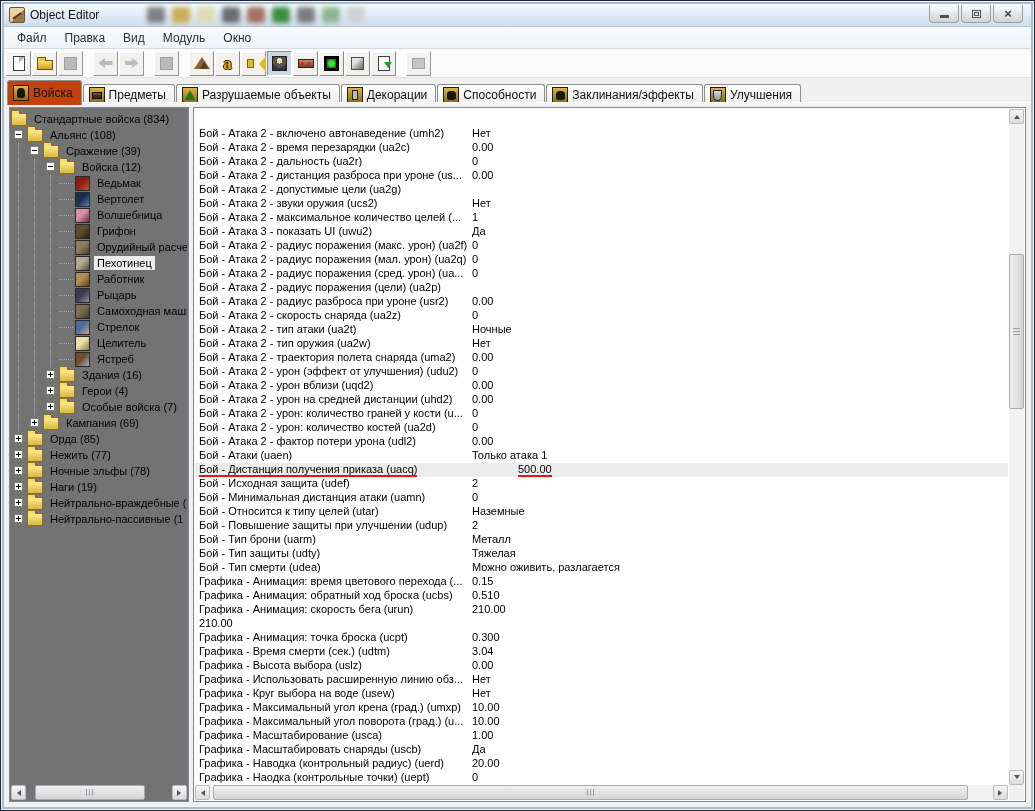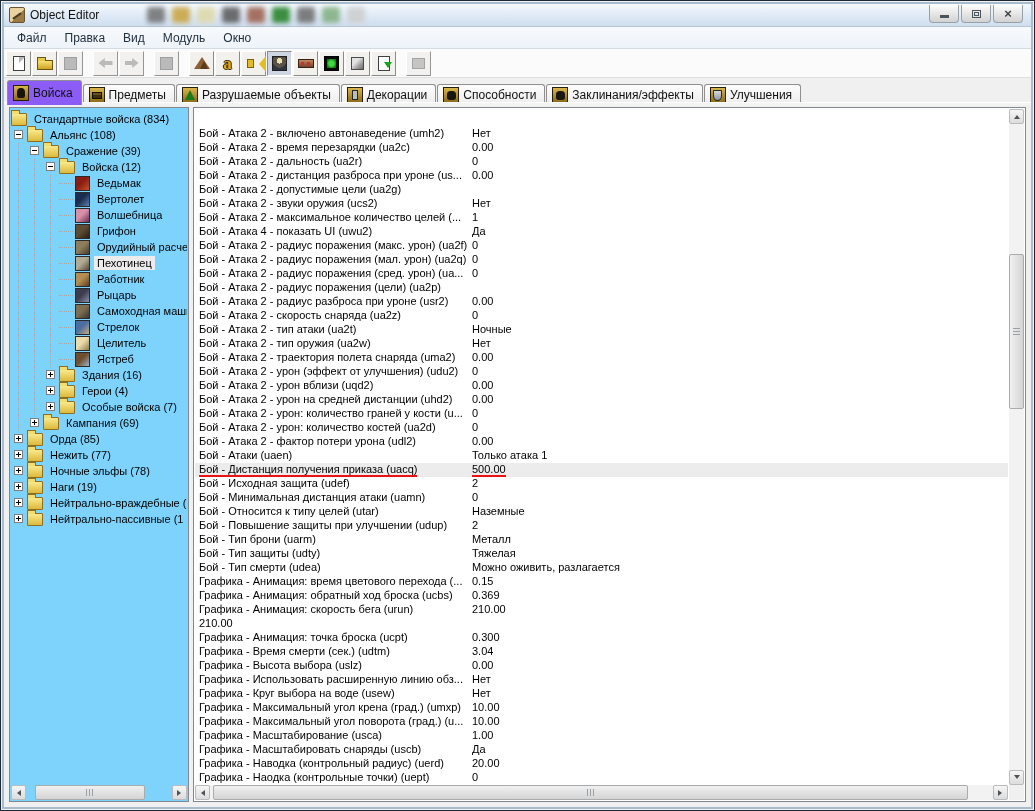--- a/index.html
+++ b/index.html
@@ -51,32 +51,32 @@
   .icon-ai-face::after{ content:""; width:9px; height:9px; background:radial-gradient(#3ddb3d 0 40%, #127a12 75%); }
   .icon-cube{ width:13px; height:13px; border:1px solid #4a4a4a; background:linear-gradient(135deg,#e2e2e2 0 35%, #9a9a9a 70%, #6e6e6e); }
   .icon-import-doc{ width:12px; height:15px; background:#fff; border:1px solid #404040; position:relative; }
   .icon-import-doc::after{ content:""; position:absolute; right:-3px; bottom:-2px; border:4px solid transparent; border-top:6px solid #1fa01f; }
   .icon-disabled-sq{ width:13px; height:11px; background:#c0c0c0; border:1px solid #9a9a9a; }
 
   
   .tabbar { height:27px; background:#f0f0f0; position:relative; padding:3px 0 0 3px; display:flex; align-items:flex-end; }
   .tabbar::after { content:""; position:absolute; left:0; right:0; bottom:0; height:2px; background:#f4f4f4; border-top:1px solid #fff; }
   .tab { height:21px; display:flex; align-items:center; gap:4px; padding:0 8px 0 5px; font-size:12px; color:#111; background:linear-gradient(#fdfdfd,#ececec); border:1px solid #8f8f8f; border-bottom:none; border-radius:3px 3px 0 0; margin-right:1px; }
-  .tab.active { height:25px; background:#8b5cf6; position:relative; z-index:3; font-weight:normal; }
+  .tab.active { height:25px; background:#c2410c; position:relative; z-index:3; font-weight:normal; }
   .tabicon { width:16px; height:16px; background:linear-gradient(#d9b54a,#8d6d16); border:1px solid #26200a; display:flex; align-items:center; justify-content:center; position:relative; flex:0 0 auto; }
   .tg-helmet{ width:8px; height:10px; background:#17140c; border-radius:45% 45% 25% 25%; }
   .tg-chest{ width:10px; height:7px; background:#3c2c10; border:1px solid #120d02; box-shadow:inset 0 2px 0 #6a5220; }
   .tg-tree{ width:0; height:0; border-left:5px solid transparent; border-right:5px solid transparent; border-bottom:10px solid #1c7a1c; }
   .tg-tower{ width:6px; height:10px; background:#b9bcc0; border:1px solid #23262a; }
   .tg-fist{ width:9px; height:9px; background:#191710; border-radius:40% 40% 30% 30%; }
   .tg-shield{ width:9px; height:11px; background:linear-gradient(#d6dade,#8f969e); border:1px solid #202830; border-radius:1px 1px 50% 50%; }
 
   
   .content { position:absolute; top:101px; bottom:3px; left:3px; right:3px; background:#f0f0f0; }
-  .tree-panel { position:absolute; left:2px; top:2px; width:180px; bottom:2px; background:#7dd3fc; border:1px solid #828790; }
+  .tree-panel { position:absolute; left:2px; top:2px; width:180px; bottom:2px; background:#737373; border:1px solid #828790; }
   .table-panel { position:absolute; left:186px; top:2px; right:2px; bottom:2px; background:#fff; border:1px solid #828790; }
 
   
   .tree-scroll { position:absolute; inset:1px 1px 16px 1px; overflow:hidden; padding-top:2px; }
   .tree-row { height:16px; display:flex; align-items:center; white-space:nowrap; font-size:11px; color:#000; position:relative; }
   .guide { width:16px; height:16px; flex:0 0 auto; position:relative; }
   .guide::after{ content:""; position:absolute; left:7px; top:0; bottom:0; border-left:1px dotted #a8a8a8; }
   .expander { width:16px; height:16px; flex:0 0 auto; position:relative; }
   .expander .box{ position:absolute; left:3px; top:3px; width:9px; height:9px; border:1px solid #7f7f7f; background:#fff; }
   .expander .box::before{ content:""; position:absolute; left:1px; top:3px; width:5px; height:1px; background:#000; }
@@ -89,21 +89,21 @@
   .tree-label { padding:1px 3px; }
   .tree-row.selected .tree-label { background:#ececec; }
   .tree-hscroll { position:absolute; left:1px; right:1px; bottom:1px; height:15px; }
 
   
   .tbl-header { position:absolute; left:1px; top:1px; right:17px; height:18px; background:linear-gradient(#ffffff,#f2f3f5 60%,#ecedef); border-bottom:1px solid #cfd3d8; display:flex; font-size:11px; color:#1a1a1a; }
   .tbl-h-name { width:273px; padding:2px 4px; border-right:1px solid #d8dbdf; }
   .tbl-h-value { flex:1; padding:2px 4px; }
   .tbl-rows { position:absolute; left:1px; top:19px; right:17px; bottom:16px; overflow:hidden; }
   .tbl-row { height:14px; display:flex; font-size:11px; line-height:13px; color:#000; white-space:nowrap; }
-  .tbl-row.hl { background:#ececec; }
+  .tbl-row.hl { background:#ececec;gap:46px; }
   .cell-name { width:273px; padding:0 4px; overflow:hidden; flex:0 0 auto; }
   .cell-value { flex:1; padding:0 4px; overflow:hidden; }
   .redline { border-bottom:2px solid #ee1111; padding-bottom:0px; }
 
   
   .sb-btn { position:absolute; width:15px; height:15px; background:linear-gradient(#f6f6f6,#dcdcdc); border:1px solid #b9bcbe; border-radius:2px; display:flex; align-items:center; justify-content:center; }
   .arr { width:0; height:0; border:3px solid transparent; }
   .arr-up{ border-bottom:4px solid #4e5256; margin-top:-2px;}
   .arr-down{ border-top:4px solid #4e5256; margin-bottom:-2px;}
   .arr-left{ border-right:4px solid #4e5256; margin-left:-2px;}
@@ -503,21 +503,21 @@
             </div>
             <div class="tbl-row">
               <div class="cell-name">Бой - Атака 2 - звуки оружия (ucs2)</div>
               <div class="cell-value">Нет</div>
             </div>
             <div class="tbl-row">
               <div class="cell-name">Бой - Атака 2 - максимальное количество целей (...</div>
               <div class="cell-value">1</div>
             </div>
             <div class="tbl-row">
-              <div class="cell-name">Бой - Атака 4 - показать UI (uwu2)</div>
+              <div class="cell-name">Бой - Атака 3 - показать UI (uwu2)</div>
               <div class="cell-value">Да</div>
             </div>
             <div class="tbl-row">
               <div class="cell-name">Бой - Атака 2 - радиус поражения (макс. урон) (ua2f)</div>
               <div class="cell-value">0</div>
             </div>
             <div class="tbl-row">
               <div class="cell-name">Бой - Атака 2 - радиус поражения (мал. урон) (ua2q)</div>
               <div class="cell-value">0</div>
             </div>
@@ -608,21 +608,21 @@
             <div class="tbl-row">
               <div class="cell-name">Бой - Тип смерти (udea)</div>
               <div class="cell-value">Можно оживить, разлагается</div>
             </div>
             <div class="tbl-row">
               <div class="cell-name">Графика - Анимация: время цветового перехода (...</div>
               <div class="cell-value">0.15</div>
             </div>
             <div class="tbl-row">
               <div class="cell-name">Графика - Анимация: обратный ход броска (ucbs)</div>
-              <div class="cell-value">0.369</div>
+              <div class="cell-value">0.510</div>
             </div>
             <div class="tbl-row">
               <div class="cell-name">Графика - Анимация: скорость бега (urun)</div>
               <div class="cell-value">210.00</div>
             </div>
             <div class="tbl-row">
               <div class="cell-value">210.00</div>
             </div>
             <div class="tbl-row">
               <div class="cell-name">Графика - Анимация: точка броска (ucpt)</div>

